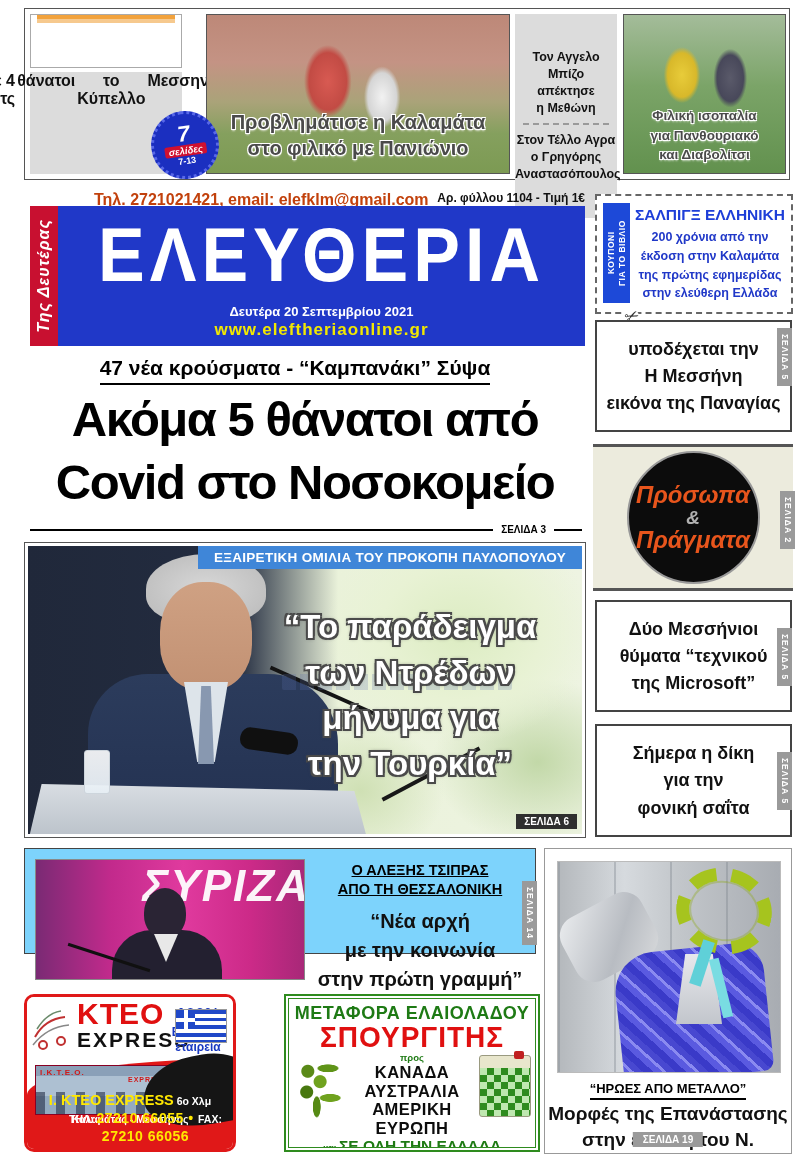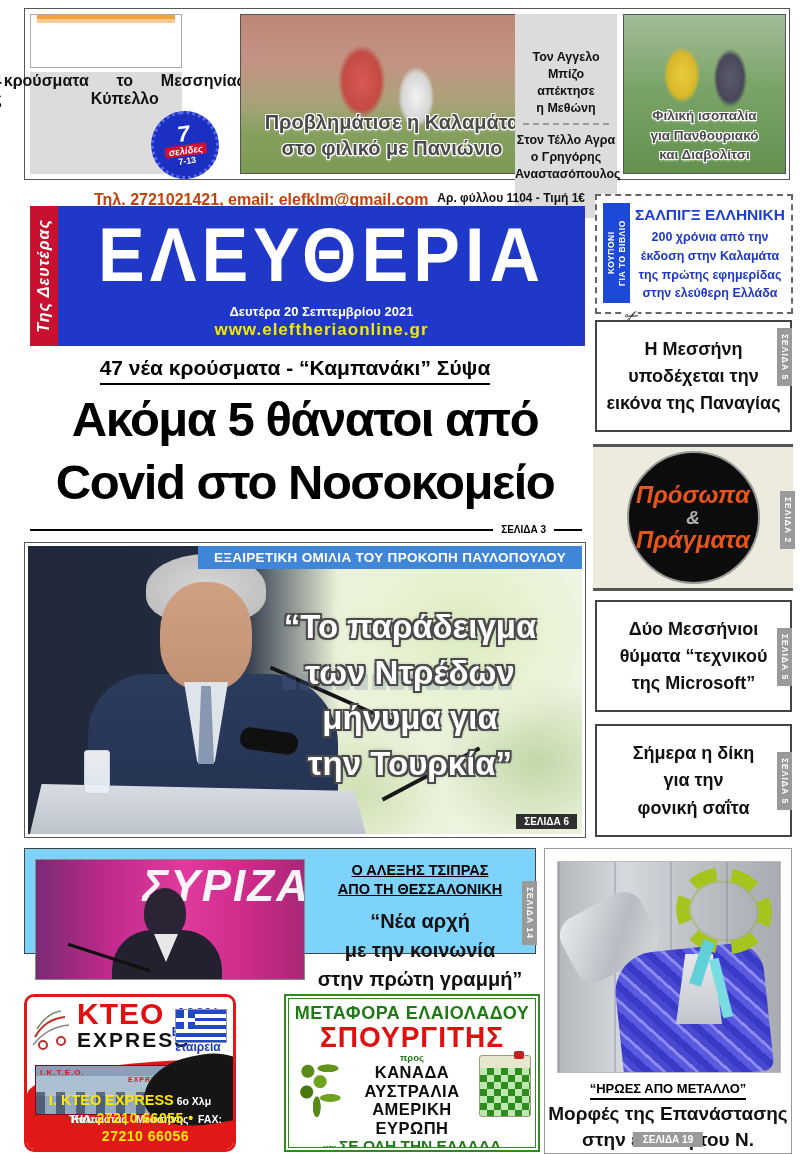--- a/index.html
+++ b/index.html
@@ -16,21 +16,21 @@
   #noto-teaser { left:5px; top:63px; width:152px; height:102px; background:#dcdcdc; display:flex; flex-direction:row; justify-content:center; gap:2px; font-weight:700; font-size:16px; color:#111; }
   #badge7 { left:126px; top:102px; width:68px; height:68px; background:#1b2fc0; border:3px dotted #5868e8; border-radius:50%; color:#fff; display:flex; flex-direction:column; align-items:center; justify-content:center; transform:rotate(-8deg); z-index:6; }
   #badge7 .n { font:italic 900 22px/0.9 "Liberation Sans",sans-serif; }
   #badge7 .l { background:#d01030; font:italic 700 9.5px/1.2 "Liberation Sans",sans-serif; padding:0 4px; border-radius:2px; margin:1px 0; }
   #badge7 .p { font:700 9px/1 "Liberation Sans",sans-serif; }
   .sphoto { border:1px solid #555; overflow:hidden; }
   #sphoto1 { left:181px; top:5px; width:304px; height:160px;
     background:
       radial-gradient(ellipse 34px 52px at 40% 42%, #d85a52 0%, #c24b44 55%, rgba(0,0,0,0) 70%),
       radial-gradient(ellipse 26px 44px at 58% 52%, #f2f2f2 0%, #d5d5d5 55%, rgba(0,0,0,0) 70%),
-      linear-gradient(180deg,#bd8878 0%,#c49384 30%,#aaa379 55%,#85a05e 75%,#7c9a53 100%); margin-left: 34px; }
+      linear-gradient(180deg,#bd8878 0%,#c49384 30%,#aaa379 55%,#85a05e 75%,#7c9a53 100%); }
   .pcap { position:absolute; left:0; right:0; text-align:center; font-weight:700; color:#4a4a4a;
     text-shadow:-1px -1px 0 #fff, 1px -1px 0 #fff, -1px 1px 0 #fff, 1px 1px 0 #fff, 0 2px 2px rgba(255,255,255,.7); }
   #sphoto1 .pcap { bottom:12px; font-size:20px; line-height:1.3; }
   #snotes { left:490px; top:5px; width:102px; height:204px; background:#dcdcdc; display:flex; flex-direction:column; justify-content:center; font-weight:700; font-size:12.5px; line-height:1.35; color:#111; }
   #snotes .dash { border-top:2px dashed #9a9a9a; margin:7px 8px; }
   #sphoto2 { left:598px; top:5px; width:163px; height:160px;
     background:
       radial-gradient(ellipse 26px 40px at 36% 38%, #e8cc3a 0%, #d8b82a 55%, rgba(0,0,0,0) 70%),
       radial-gradient(ellipse 24px 42px at 66% 40%, #5a5a6a 0%, #48485a 55%, rgba(0,0,0,0) 70%),
       linear-gradient(180deg,#a4bc9a 0%,#7ba468 45%,#62914e 100%); }
@@ -186,21 +186,21 @@
 </style>
 </head>
 <body>
 
 <div class="abs" id="sports">
   <div class="abs" id="noto-logo">
     <div class="bar"></div>
   </div>
   <div class="abs ctr" id="noto-teaser">
     <span>Με 4 ματς</span>
-    <span>κρούσματα</span>
+    <span>θάνατοι</span>
     <span>το Κύπελλο</span>
     <span>Μεσσηνίας</span>
   </div>
   <div class="abs" id="badge7">
     <span class="n">7</span>
     <span class="l">σελίδες</span>
     <span class="p">7-13</span>
   </div>
   <div class="abs sphoto" id="sphoto1">
     <div class="pcap">
@@ -264,22 +264,22 @@
   <div>Ακόμα 5 θάνατοι από</div>
   <div>Covid στο Νοσοκομείο</div>
 </div>
 <div class="abs" id="lead-rule">
   <div class="ln"></div>
   <div class="pg">ΣΕΛΙΔΑ 3</div>
   <div class="ln2"></div>
 </div>
 
 <div class="abs rbox" id="rbox1">
+  <span>υποδέχεται την</span>
   <span>Η Μεσσήνη</span>
-  <span>υποδέχεται την</span>
   <span>εικόνα της Παναγίας</span>
   <div class="ptab" style="top:6px;">
       <span>ΣΕΛΙΔΑ 5</span>
     </div>
 </div>
 
 <div class="abs" id="rbox2">
   <div id="pp-circle">
     <span class="pp">Πρόσωπα</span>
     <span class="amp">&amp;</span>

